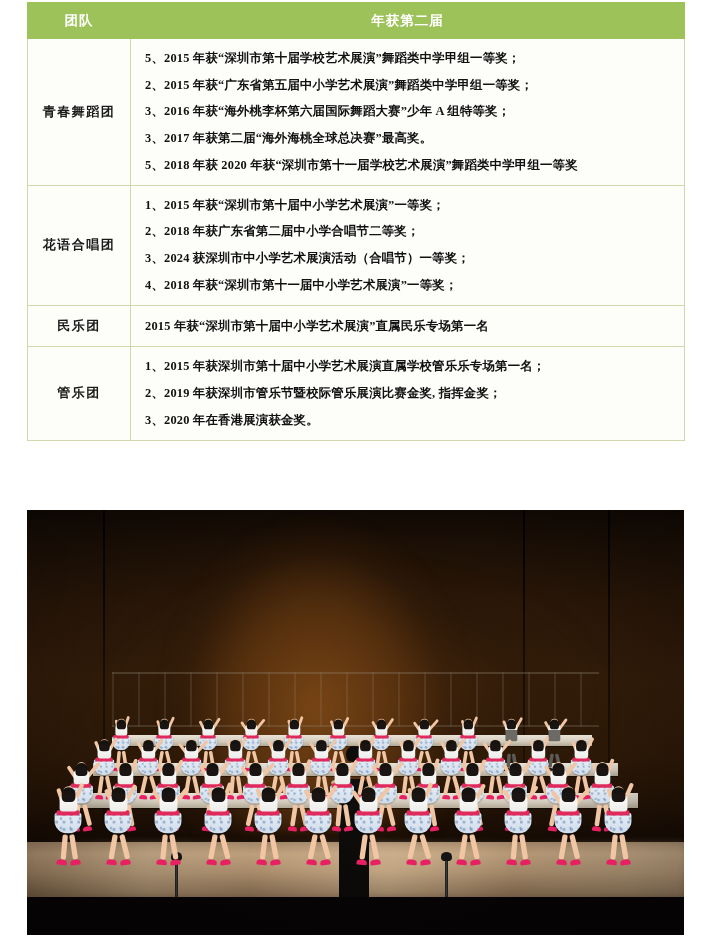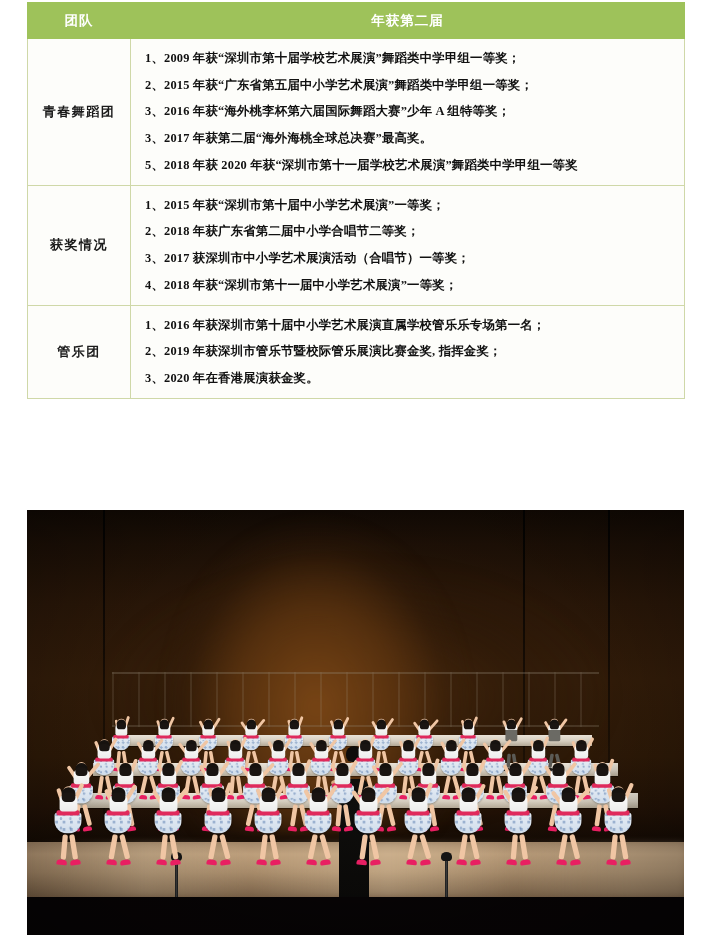--- a/index.html
+++ b/index.html
@@ -279,43 +279,49 @@
     <tr>
       <th>团队</th>
       <th>年获第二届</th>
     </tr>
   </thead>
   <tbody>
 
     <tr>
       <td class="team-cell">青春舞蹈团</td>
       <td class="list-cell">
-        <div class="award-line">1、2009 年获“深圳市第十届学校艺术展演”舞蹈类中学甲组一等奖；</div>
+        <div class="award-line">5、2015 年获“深圳市第十届学校艺术展演”舞蹈类中学甲组一等奖；</div>
         <div class="award-line">2、2015 年获“广东省第五届中小学艺术展演”舞蹈类中学甲组一等奖；</div>
         <div class="award-line">3、2016 年获“海外桃李杯第六届国际舞蹈大赛”少年 A 组特等奖；</div>
         <div class="award-line">3、2017 年获第二届“海外海桃全球总决赛”最高奖。</div>
         <div class="award-line">5、2018 年获 2020 年获“深圳市第十一届学校艺术展演”舞蹈类中学甲组一等奖</div>
       </td>
     </tr>
 
     <tr>
-      <td class="team-cell">获奖情况</td>
+      <td class="team-cell">花语合唱团</td>
       <td class="list-cell">
         <div class="award-line">1、2015 年获“深圳市第十届中小学艺术展演”一等奖；</div>
         <div class="award-line">2、2018 年获广东省第二届中小学合唱节二等奖；</div>
-        <div class="award-line">3、2017 获深圳市中小学艺术展演活动（合唱节）一等奖；</div>
+        <div class="award-line">3、2024 获深圳市中小学艺术展演活动（合唱节）一等奖；</div>
         <div class="award-line">4、2018 年获“深圳市第十一届中小学艺术展演”一等奖；</div>
       </td>
     </tr>
 
+    <tr>
+      <td class="team-cell">民乐团</td>
+      <td class="list-cell">
+        <div class="award-line single">2015 年获“深圳市第十届中小学艺术展演”直属民乐专场第一名</div>
+      </td>
+    </tr>
 
     <tr>
       <td class="team-cell">管乐团</td>
       <td class="list-cell">
-        <div class="award-line">1、2016 年获深圳市第十届中小学艺术展演直属学校管乐乐专场第一名；</div>
+        <div class="award-line">1、2015 年获深圳市第十届中小学艺术展演直属学校管乐乐专场第一名；</div>
         <div class="award-line">2、2019 年获深圳市管乐节暨校际管乐展演比赛金奖, 指挥金奖；</div>
         <div class="award-line">3、2020 年在香港展演获金奖。</div>
       </td>
     </tr>
 
   </tbody>
 </table>
 
 <div class="photo-frame">
   <div class="stage"></div>

